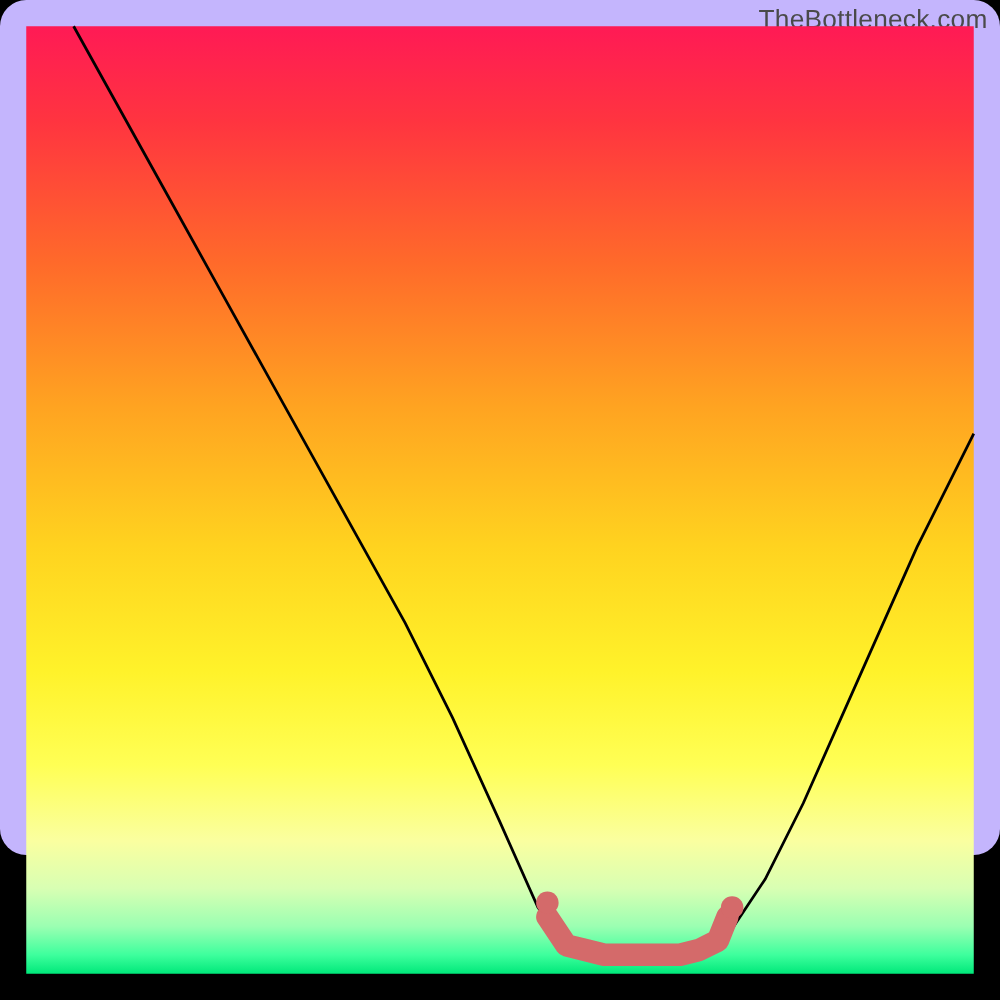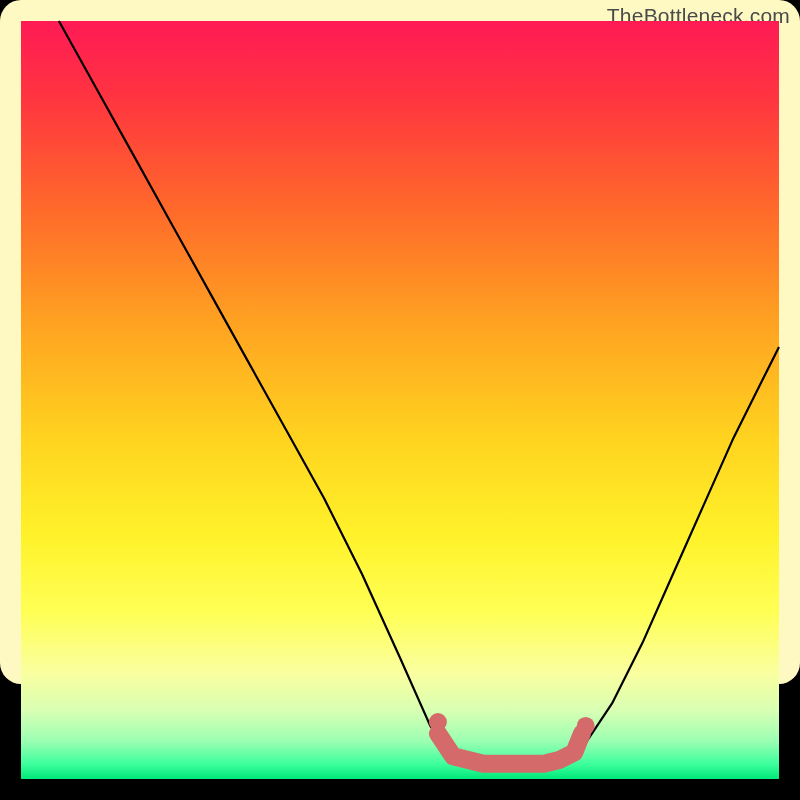--- a/index.html
+++ b/index.html
@@ -8,21 +8,21 @@
     width: 800px;
     height: 800px;
     background: #000;
     overflow: hidden;
     font-family: Arial, Helvetica, sans-serif;
   }
   .frame {
     position: relative;
     width: 800px;
     height: 684px;
-    background: #fef9c3;
+    background: #c4b5fd;
     border-radius: 21px;
   }
   .plot {
     position: absolute;
     left: 21px;
     top: 21px;
     width: 758px;
     height: 758px;
     background: linear-gradient(to bottom,
       #ff1a55 0%,

